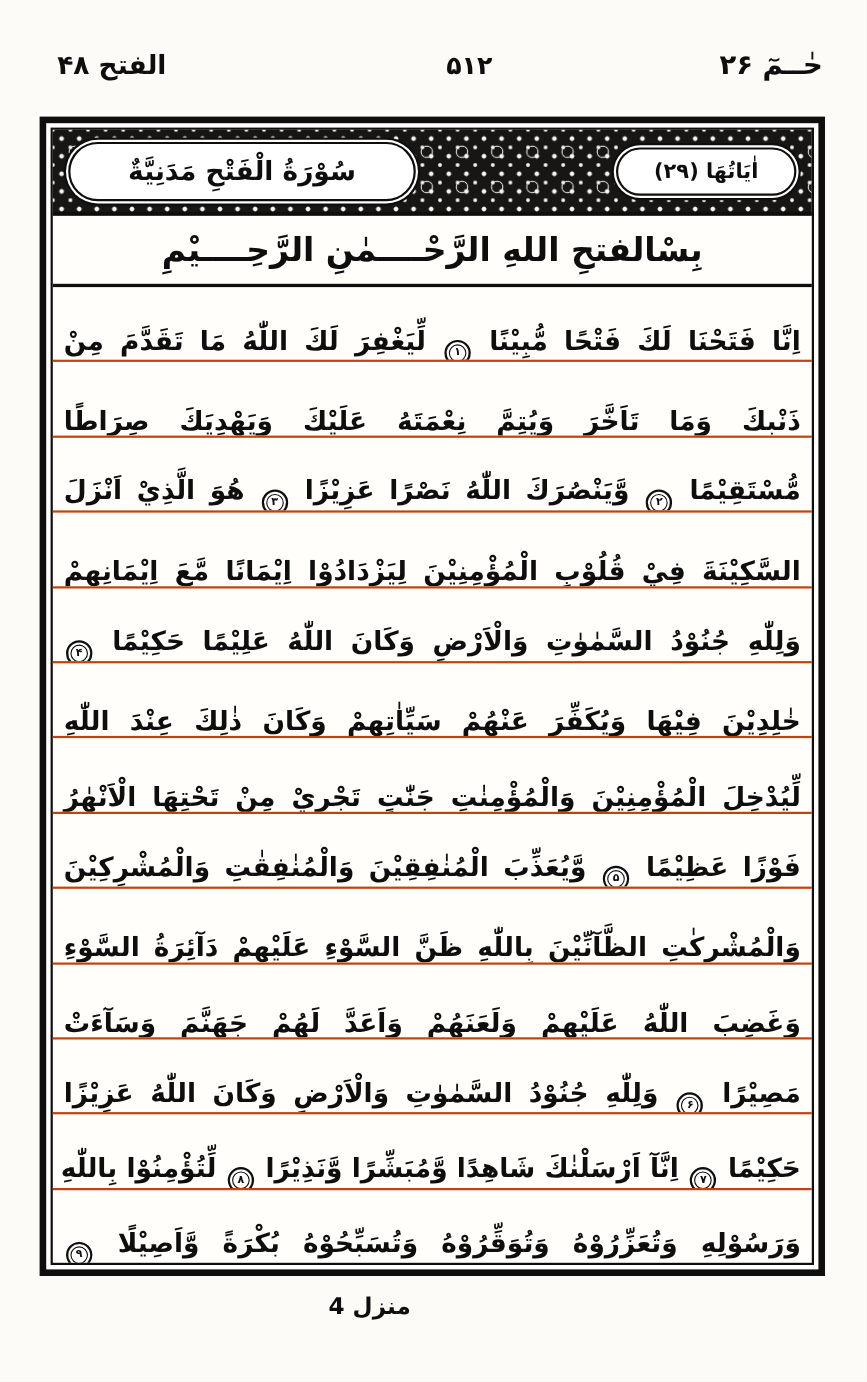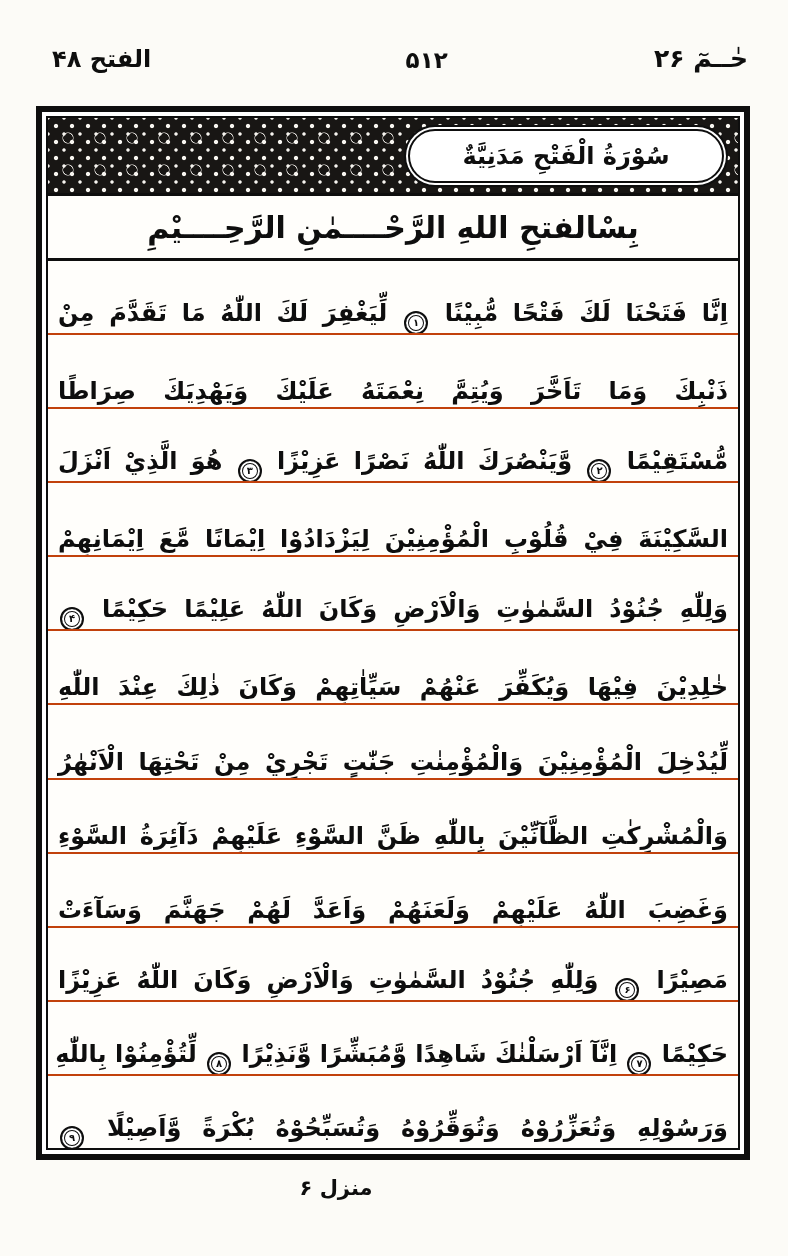--- a/index.html
+++ b/index.html
@@ -130,20 +130,21 @@
   <div class="top-header">
     <div class="juz-label">حٰــمٓ ۲۶</div>
     <div class="page-number">۵۱۲</div>
     <div class="surah-page-label">الفتح ۴۸</div>
   </div>
 
   <div class="frame">
     <div class="frame-inner">
 
       <div class="ornament-band">
+        <div class="cartouche side">اٰيَاتُهَا (۲۹)</div>
         <div class="cartouche main">سُوْرَةُ الْفَتْحِ مَدَنِيَّةٌ</div>
       </div>
 
       <div class="bismillah-row">
         <div class="bismillah-text">بِسْالفتحِ اللهِ الرَّحْــــمٰنِ الرَّحِــــيْمِ</div>
       </div>
 
       <div class="quran-line">
           <span class="line-text">اِنَّا فَتَحْنَا لَكَ فَتْحًا مُّبِيْنًا <span class="ayah-mark">۱</span> لِّيَغْفِرَ لَكَ اللّٰهُ مَا تَقَدَّمَ مِنْ</span>
         </div>
@@ -159,33 +160,36 @@
       <div class="quran-line">
           <span class="line-text">وَلِلّٰهِ جُنُوْدُ السَّمٰوٰتِ وَالْاَرْضِ وَكَانَ اللّٰهُ عَلِيْمًا حَكِيْمًا <span class="ayah-mark">۴</span></span>
         </div>
       <div class="quran-line">
           <span class="line-text">خٰلِدِيْنَ فِيْهَا وَيُكَفِّرَ عَنْهُمْ سَيِّاٰتِهِمْ وَكَانَ ذٰلِكَ عِنْدَ اللّٰهِ</span>
         </div>
       <div class="quran-line">
           <span class="line-text">لِّيُدْخِلَ الْمُؤْمِنِيْنَ وَالْمُؤْمِنٰتِ جَنّٰتٍ تَجْرِيْ مِنْ تَحْتِهَا الْاَنْهٰرُ</span>
         </div>
       <div class="quran-line">
+          <span class="line-text">فَوْزًا عَظِيْمًا <span class="ayah-mark">۵</span> وَّيُعَذِّبَ الْمُنٰفِقِيْنَ وَالْمُنٰفِقٰتِ وَالْمُشْرِكِيْنَ</span>
+        </div>
+      <div class="quran-line">
           <span class="line-text">وَالْمُشْرِكٰتِ الظَّآنِّيْنَ بِاللّٰهِ ظَنَّ السَّوْءِ عَلَيْهِمْ دَآئِرَةُ السَّوْءِ</span>
         </div>
       <div class="quran-line">
           <span class="line-text">وَغَضِبَ اللّٰهُ عَلَيْهِمْ وَلَعَنَهُمْ وَاَعَدَّ لَهُمْ جَهَنَّمَ وَسَآءَتْ</span>
         </div>
       <div class="quran-line">
           <span class="line-text">مَصِيْرًا <span class="ayah-mark">۶</span> وَلِلّٰهِ جُنُوْدُ السَّمٰوٰتِ وَالْاَرْضِ وَكَانَ اللّٰهُ عَزِيْزًا</span>
         </div>
       <div class="quran-line">
           <span class="line-text">حَكِيْمًا <span class="ayah-mark">۷</span> اِنَّآ اَرْسَلْنٰكَ شَاهِدًا وَّمُبَشِّرًا وَّنَذِيْرًا <span class="ayah-mark">۸</span> لِّتُؤْمِنُوْا بِاللّٰهِ</span>
         </div>
       <div class="quran-line">
           <span class="line-text">وَرَسُوْلِهِ وَتُعَزِّرُوْهُ وَتُوَقِّرُوْهُ وَتُسَبِّحُوْهُ بُكْرَةً وَّاَصِيْلًا <span class="ayah-mark">۹</span></span>
         </div>
 
     </div>
   </div>
 
-  <div class="manzil">منزل ۶</div>
+  <div class="manzil">منزل 4</div>
 
 </div>
 
 </body></html>

